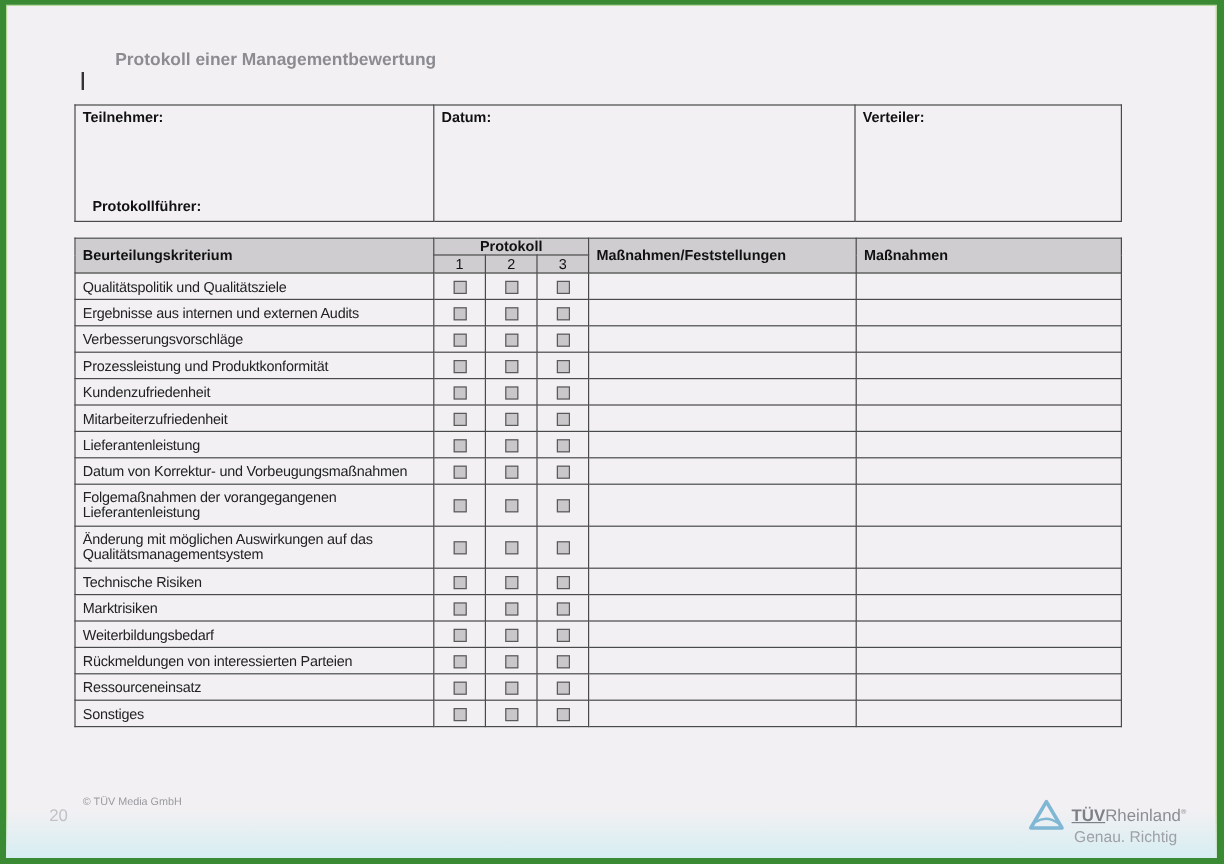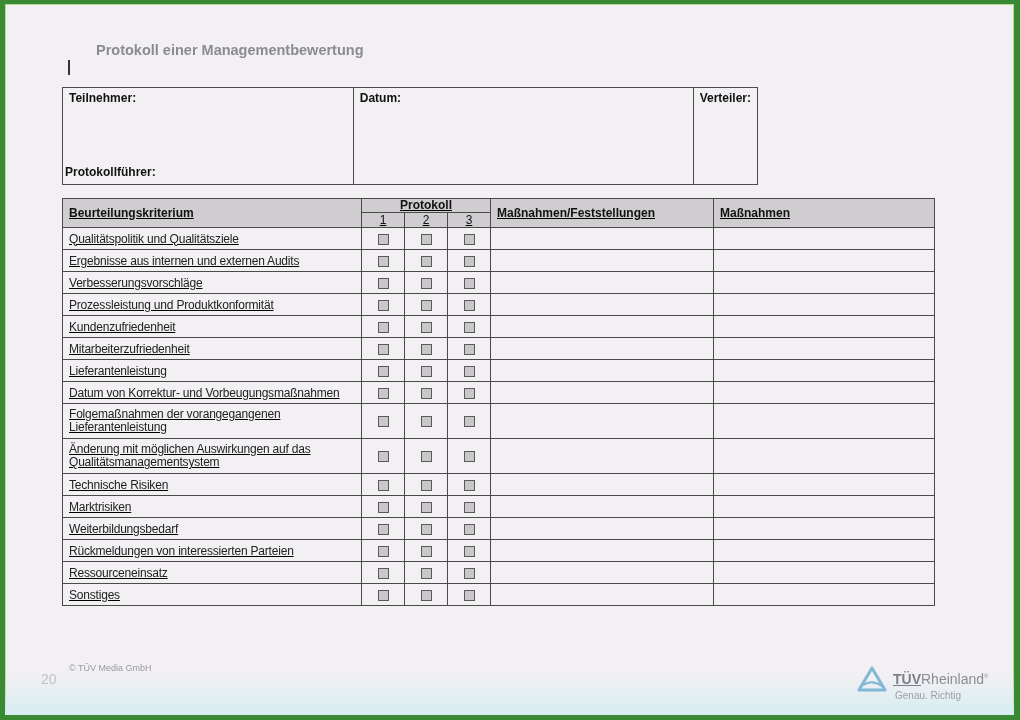--- a/index.html
+++ b/index.html
@@ -21,27 +21,27 @@
   }
   .title {
     position:absolute; left:63px; top:38px;
     font-size:14.5px; font-weight:bold; color:#8c8c90;margin-left:28px;
   }
   .cursor {
     position:absolute; left:63px; top:56px; width:1.5px; height:15px; background:#333;
   }
   table { border-collapse:collapse; position:absolute; }
   td, th { border:1px solid #4a4a4a; padding:0; vertical-align:top; color:#111; }
-  .info { left:57px; top:83px; width:696px; height:98px; }
+  .info { left:57px; top:83px; width:873px; height:98px; }
   .info td { font-size:12px; font-weight:bold; padding:3px 6px; position:relative; }
   .info .c1 { width:286px; }
   .info .c2 { width:338px; }
-  .info .protokoll { position:absolute; left:2px; bottom:5px; }
-
-  .crit { left:57px; top:194px; width:873px;text-decoration:underline; }
+  .info .protokoll { position:absolute; left:14px; bottom:5px; }
+
+  .crit { left:57px; top:194px; width:873px; }
   .crit th { background:#cfcdd0; font-size:12px; font-weight:bold; text-align:left; vertical-align:middle; padding:0 6px; }
   .crit th.center { text-align:center; padding:0; }
   .crit th.sub { font-weight:normal; height:14px; font-size:12px; line-height:14px; }
   .crit th.bew { height:13px; line-height:13px; }
   .crit td { font-size:12px; vertical-align:middle; padding:0 6px; letter-spacing:-0.2px; color:#222; }
   .crit td.box { text-align:center; padding:0; width:42px; }
   .crit tr.r1 td { height:21px; }
   .crit tr.r2 td { height:34px; line-height:13px; }
   .cb {
     display:inline-block; width:9px; height:9px;
@@ -49,21 +49,21 @@
   }
   .footer-copy {
     position:absolute; left:64px; top:659px; font-size:9px; color:#9a9a9e;
   }
   .page-num {
     position:absolute; left:36px; top:667px; font-size:14px; color:#c2c2c6;
   }
   .logo { position:absolute; left:852px; top:662px; }
   .logo-text { position:absolute; left:888px; top:667px; font-size:14px; color:#8b8d93; }
   .logo-text b { color:#7d8087;text-decoration:underline; }
-  .logo-tag { position:absolute; left:890px; top:686px; font-size:10px; color:#9ea1a6; }
+  .logo-tag { position:absolute; left:890px; top:686px; font-size:13px; color:#9ea1a6; }
 </style>
 </head>
 <body>
 
 <div class="page">
   <div class="page-bottom-glow"></div>
 
   <div class="title">Protokoll einer Managementbewertung</div>
   <div class="cursor"></div>
 

